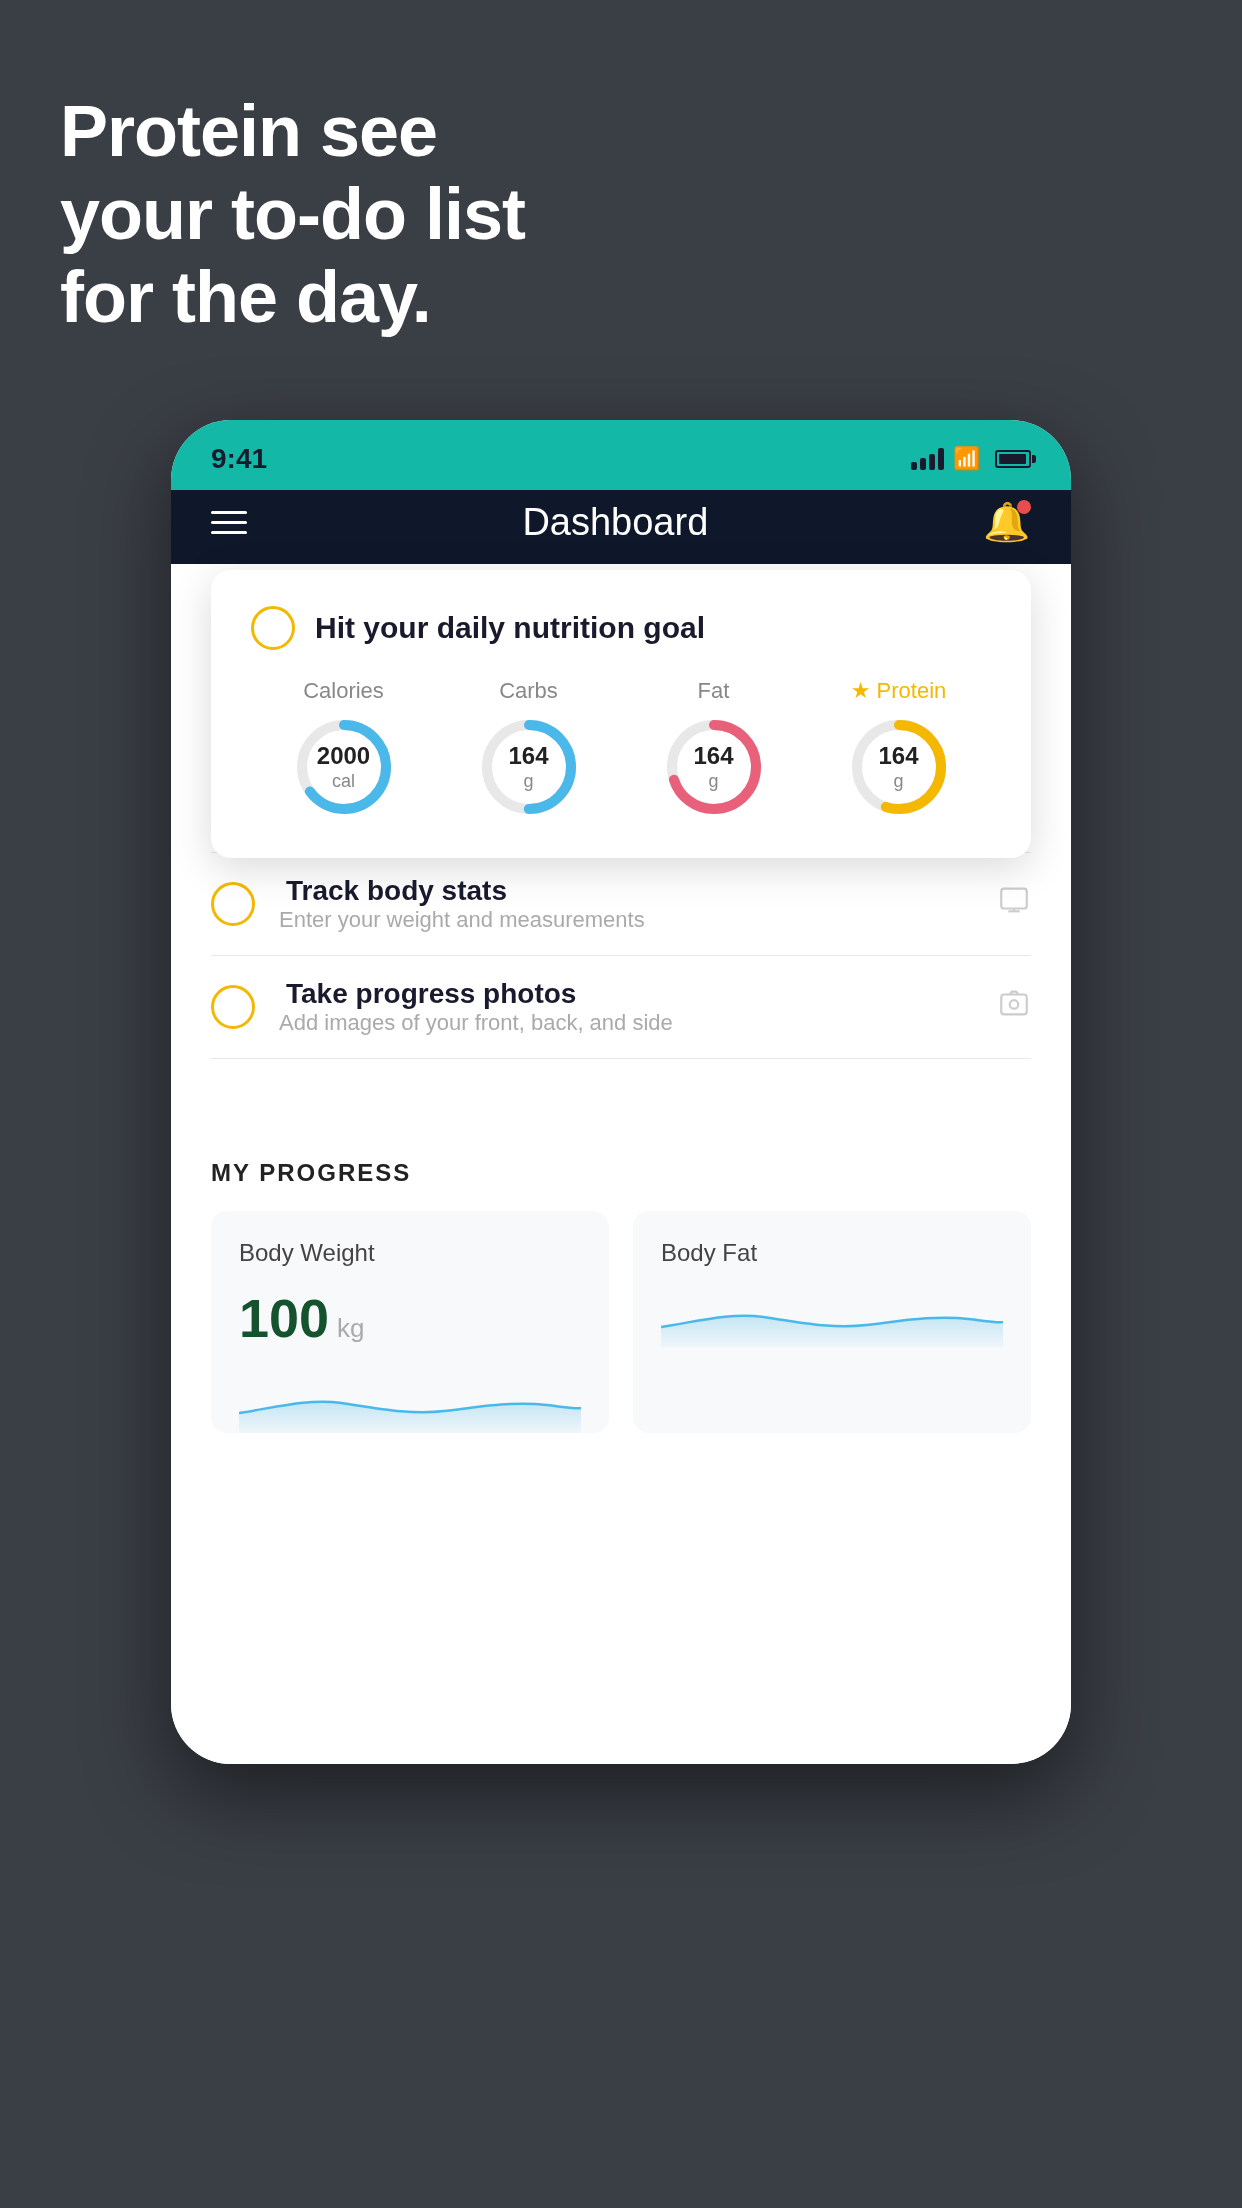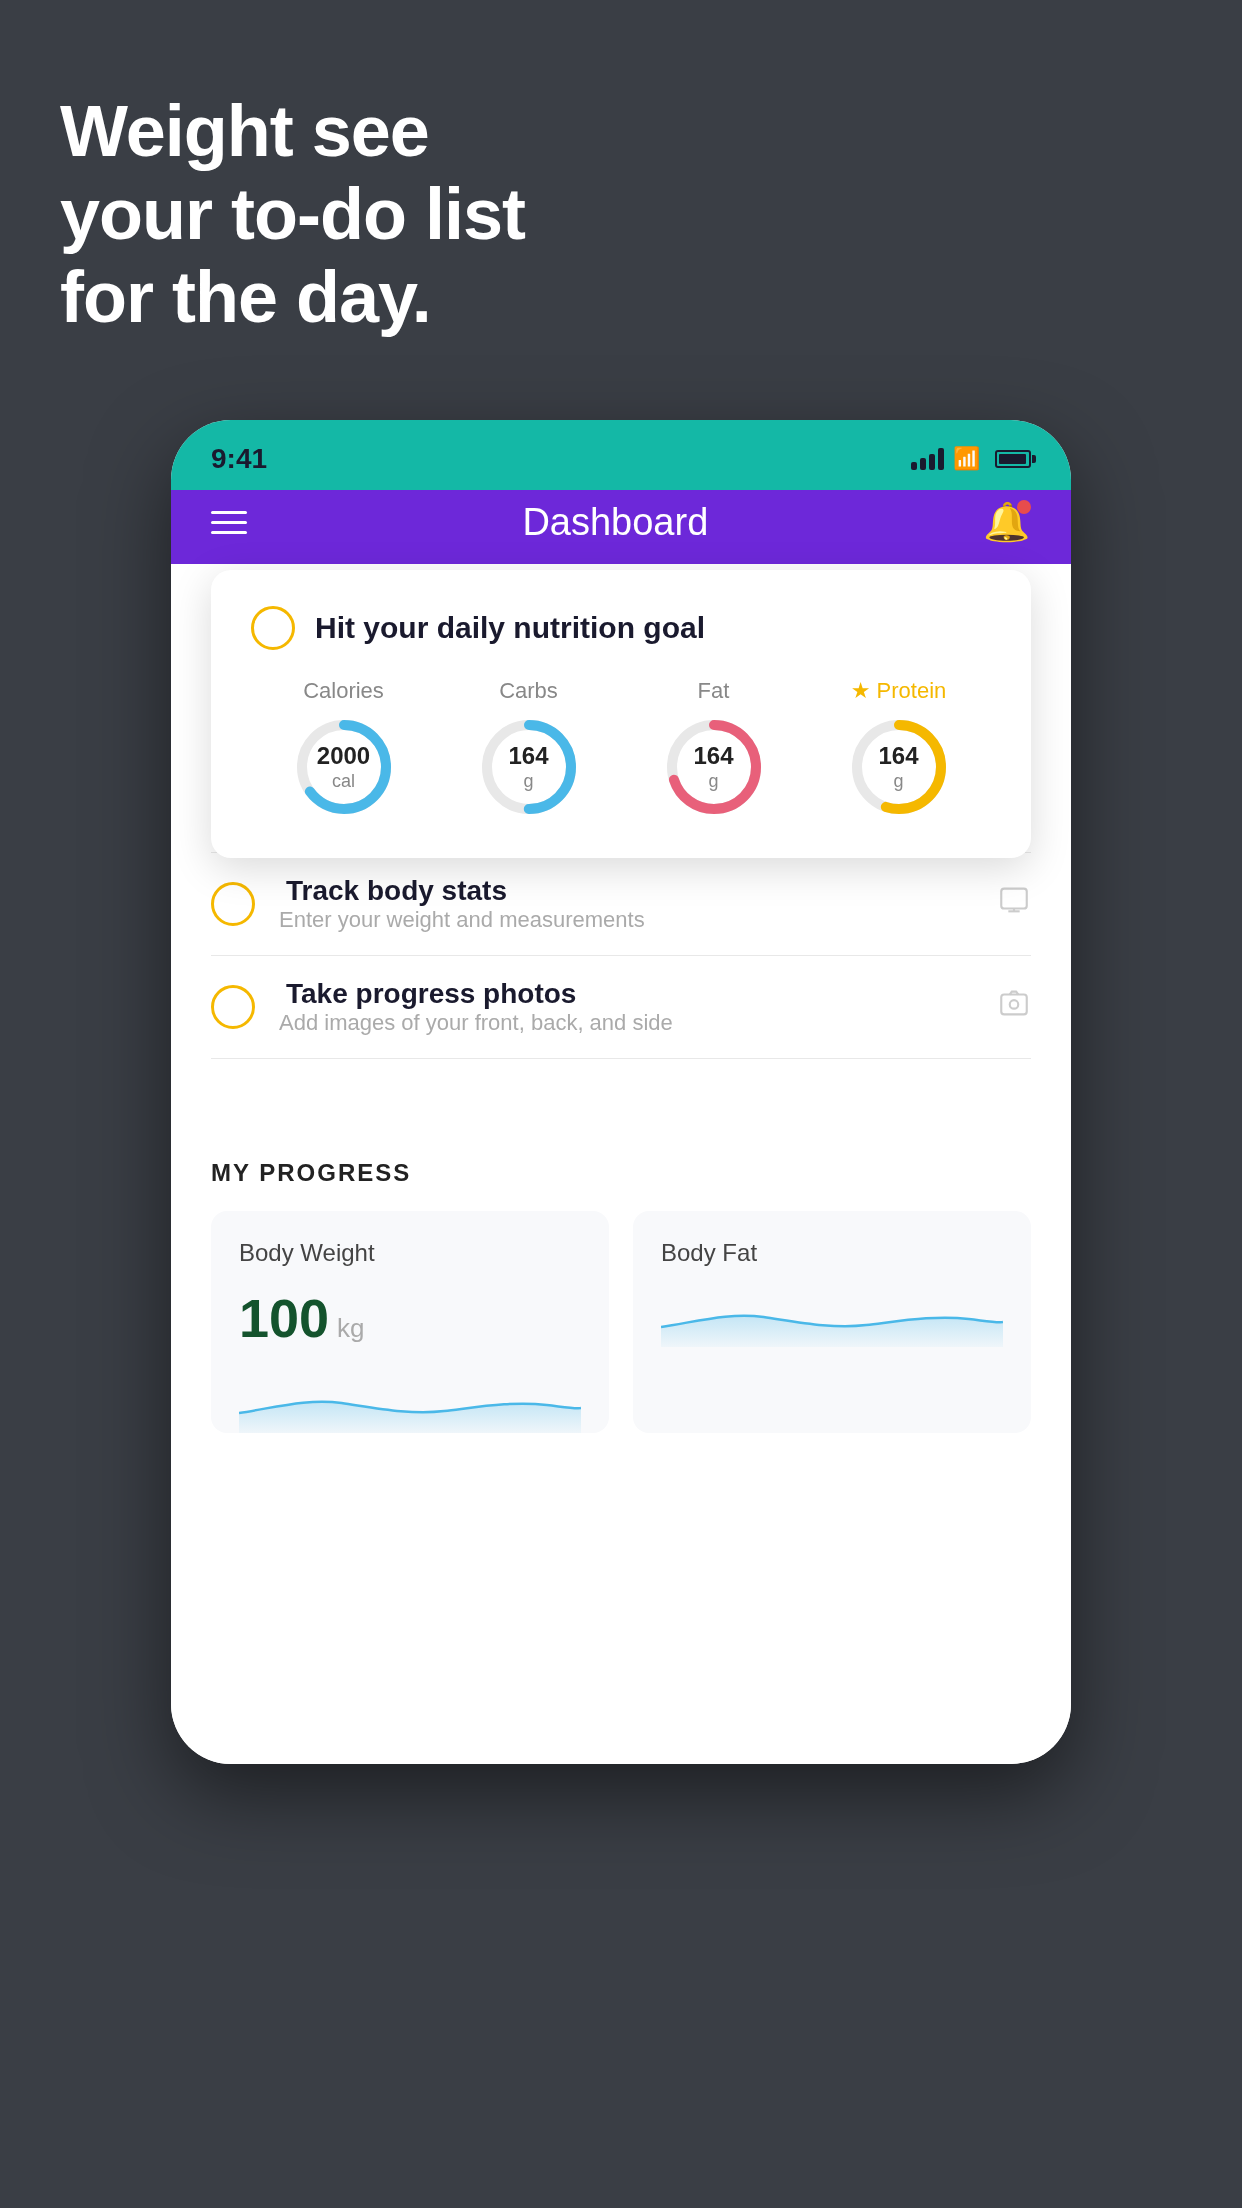--- a/index.html
+++ b/index.html
@@ -110,21 +110,21 @@
       left: 2px;
       top: 2px;
       bottom: 2px;
       width: 85%;
       background: #1a1a2e;
       border-radius: 1px;
     }
 
     
     .nav-bar {
-      background: #6d28d9;
+      background: #0f172a;
       display: flex;
       justify-content: space-between;
       align-items: center;
       padding: 10px 40px 20px;
     }
 
     .hamburger {
       display: flex;
       flex-direction: column;
       gap: 7px;
@@ -377,21 +377,21 @@
     }
 
     .spacer {
       height: 40px;
     }
   </style>
 </head>
 <body>
 
 <div class="hero-text">
-  <div>Weight see</div>
+  <div>Protein see</div>
   <div>your to-do list</div>
   <div>for the day.</div>
 </div>
 
 <div class="phone-wrap">
   <div class="phone">
 
     <div class="status-bar">
       <span class="status-time">9:41</span>
       <div class="status-icons">

